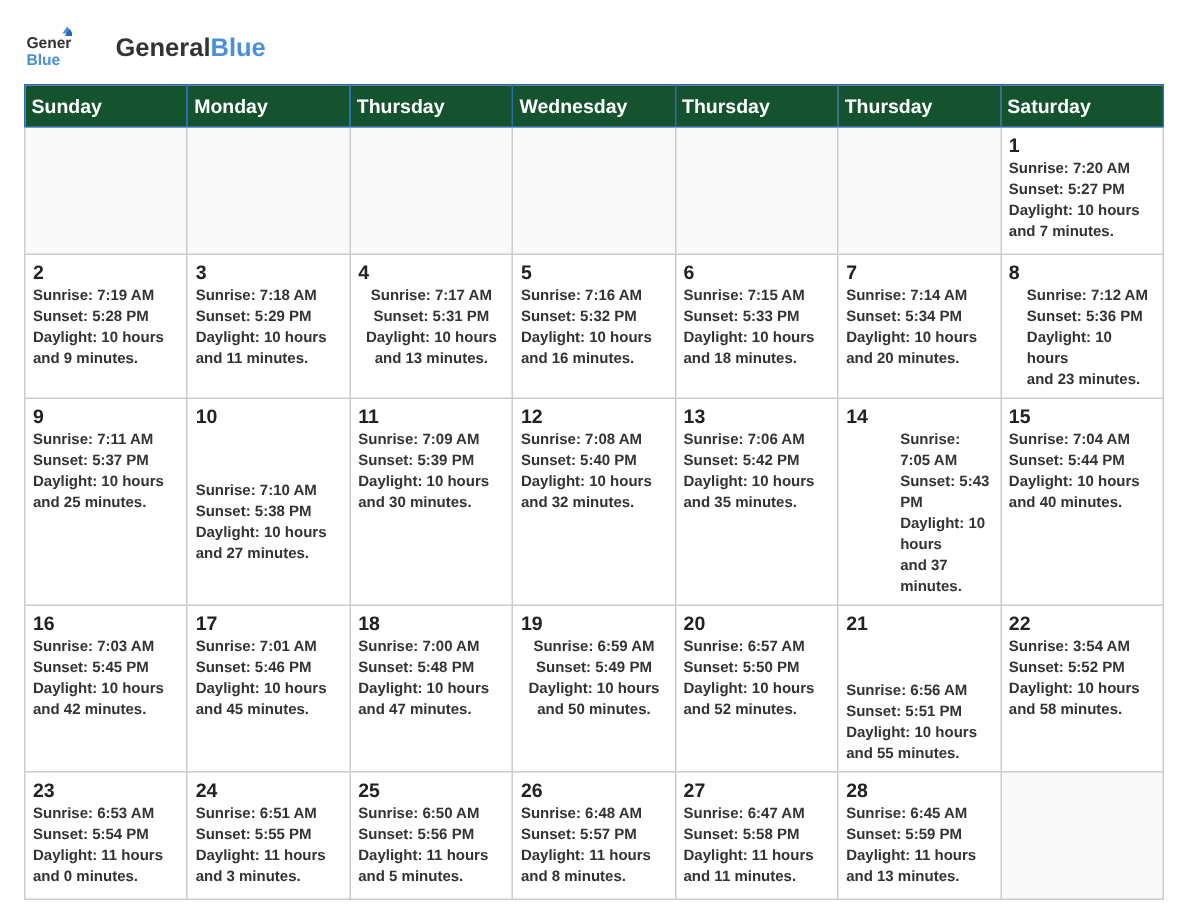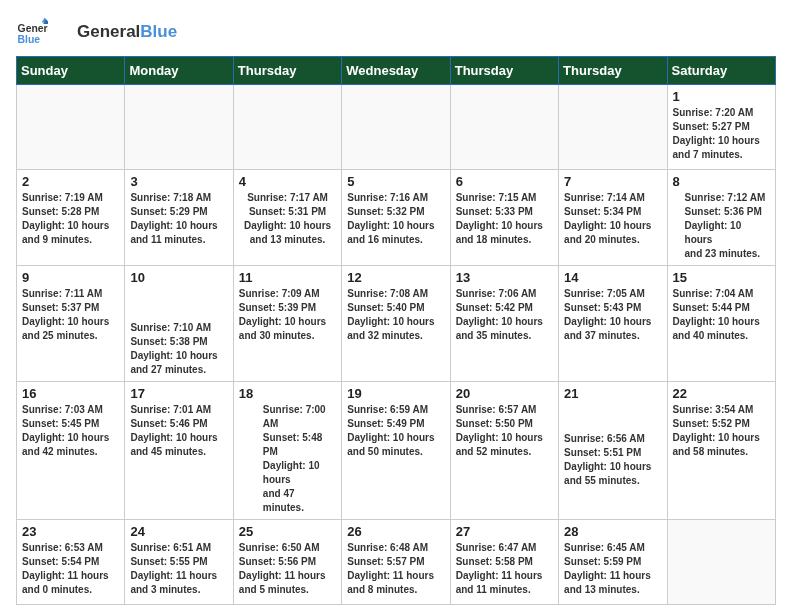--- a/index.html
+++ b/index.html
@@ -213,21 +213,21 @@
         </td>
         <td>
           <span class="day-num">13</span>
           <div class="day-info" style="white-space: pre-line;">Sunrise: 7:06 AM
 Sunset: 5:42 PM
 Daylight: 10 hours
 and 35 minutes.</div>
         </td>
         <td>
           <span class="day-num">14</span>
-          <div class="day-info" style="white-space: pre-line;">Sunrise: 7:05 AM
+          <div class="day-info" style="white-space: pre-line; margin-left: 36px;">Sunrise: 7:05 AM
 Sunset: 5:43 PM
 Daylight: 10 hours
 and 37 minutes.</div>
         </td>
         <td>
           <span class="day-num">15</span>
           <div class="day-info" style="white-space: pre-line;">Sunrise: 7:04 AM
 Sunset: 5:44 PM
 Daylight: 10 hours
 and 40 minutes.</div>
@@ -243,28 +243,28 @@
         </td>
         <td>
           <span class="day-num">17</span>
           <div class="day-info" style="white-space: pre-line;">Sunrise: 7:01 AM
 Sunset: 5:46 PM
 Daylight: 10 hours
 and 45 minutes.</div>
         </td>
         <td>
           <span class="day-num">18</span>
-          <div class="day-info" style="white-space: pre-line; margin-left: 24px;">Sunrise: 7:00 AM
+          <div class="day-info" style="white-space: pre-line;">Sunrise: 7:00 AM
 Sunset: 5:48 PM
 Daylight: 10 hours
 and 47 minutes.</div>
         </td>
         <td>
           <span class="day-num">19</span>
-          <div class="day-info" style="white-space: pre-line;">Sunrise: 6:59 AM
+          <div class="day-info" style="white-space: pre-line; text-align: center;">Sunrise: 6:59 AM
 Sunset: 5:49 PM
 Daylight: 10 hours
 and 50 minutes.</div>
         </td>
         <td>
           <span class="day-num">20</span>
           <div class="day-info" style="white-space: pre-line;">Sunrise: 6:57 AM
 Sunset: 5:50 PM
 Daylight: 10 hours
 and 52 minutes.</div>

